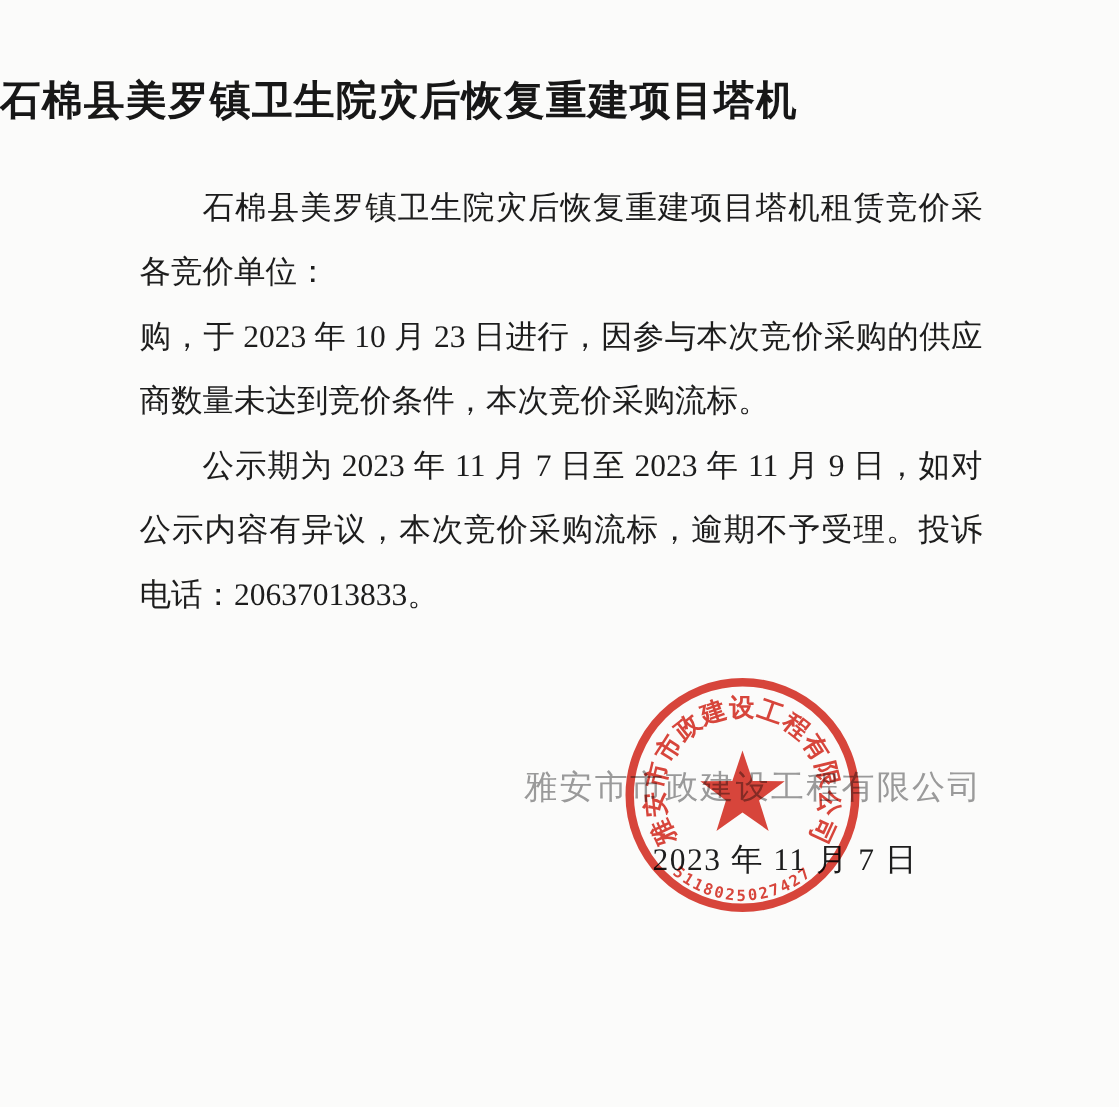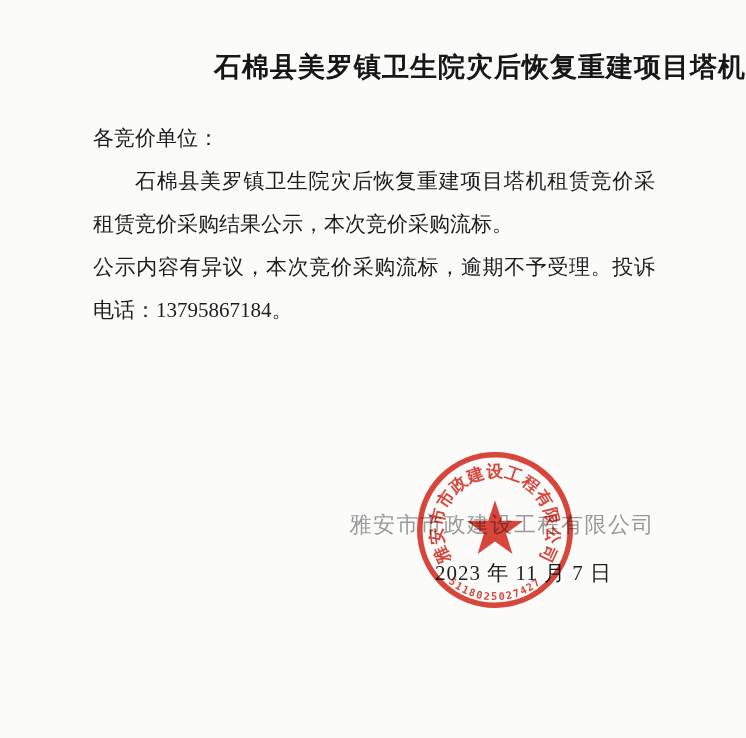--- a/index.html
+++ b/index.html
@@ -10,21 +10,21 @@
     position: relative;
     width: 746px;
     height: 738px;
     background: #fbfbfa;
     color: #1d1d1d;
     overflow: hidden;
   }
 
   .title {
     padding-top: 44px;
-    text-align: right;
+    text-align: left;
     font-family: "Liberation Sans", "DejaVu Sans", sans-serif;
     font-weight: bold;
     font-size: 27px;
     line-height: 46px;
     letter-spacing: 1px;
     color: #171717;
   }
 
   .doc-body {
     margin: 27px 91px 0 93px;
@@ -86,25 +86,27 @@
 </head>
 <body>
 
 <div class="page">
 
   <div class="title">
     <div>石棉县美罗镇卫生院灾后恢复重建项目塔机</div>
   </div>
 
   <div class="doc-body">
+    <div class="doc-line indent fill">石棉县美罗镇卫生院灾后恢复重建项目塔机租赁竞价采</div>
     <div class="doc-line">各竞价单位：</div>
-    <div class="doc-line indent fill">石棉县美罗镇卫生院灾后恢复重建项目塔机租赁竞价采</div>
-    <div class="doc-line">租赁竞价采购结果公示，本次竞价采购流标。</div>
+    <div class="doc-line fill">购，于 2023 年 10 月 23 日进行，因参与本次竞价采购的供应</div>
+    <div class="doc-line">商数量未达到竞价条件，本次竞价采购流标。</div>
+    <div class="doc-line indent fill">公示期为 2023 年 11 月 7 日至 2023 年 11 月 9 日，如对</div>
     <div class="doc-line fill">公示内容有异议，本次竞价采购流标，逾期不予受理。投诉</div>
-    <div class="doc-line">电话：13795867184。</div>
+    <div class="doc-line">电话：20637013833。</div>
   </div>
 
   <div class="sign-company">雅安市市政建设工程有限公司</div>
   <div class="sign-date">2023 年 11 月 7 日</div>
 
   <div class="seal">
     <svg viewBox="0 0 200 200" xmlns="http://www.w3.org/2000/svg">
       <defs>
         <path id="arcTop" d="M 45.9 137.9 A 66 66 0 1 1 154.1 137.9" fill="none"></path>
         <path id="arcBottom" d="M 37.8 162.2 A 88 88 0 0 0 162.2 162.2" fill="none"></path>

